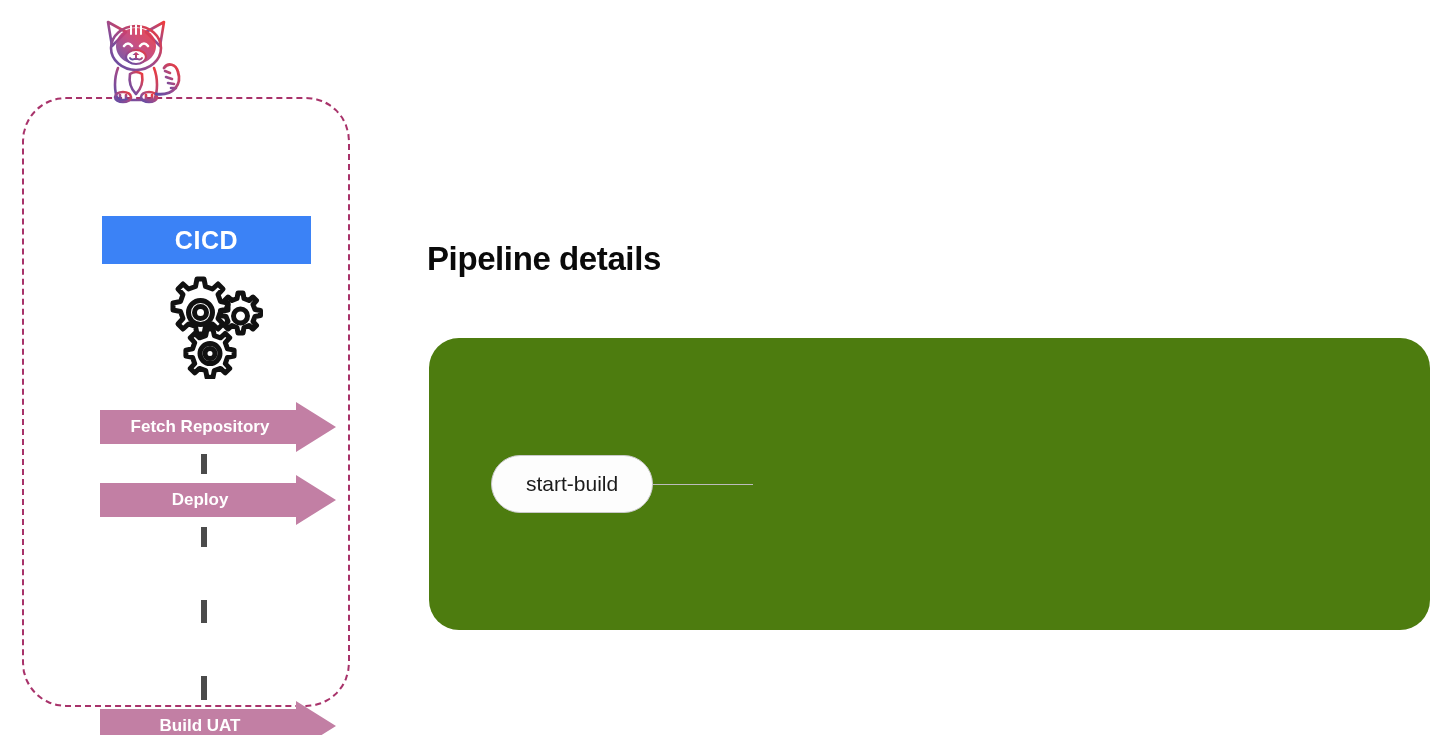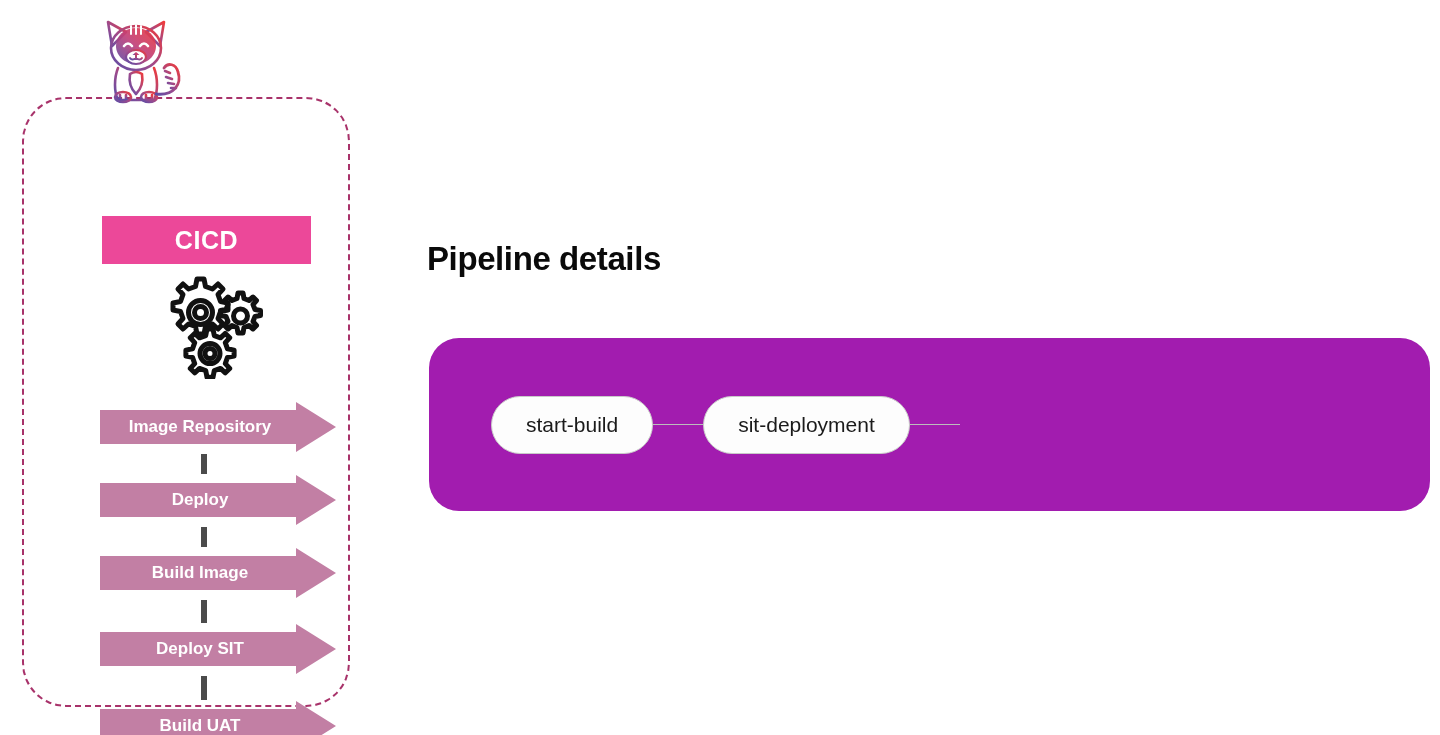--- a/index.html
+++ b/index.html
@@ -36,21 +36,21 @@
     width: 100px;
     height: 95px;
   }
 
   #cicd-title-bar {
     position: absolute;
     left: 78px;
     top: 117px;
     width: 209px;
     height: 48px;
-    background: #ec4899;
+    background: #3b82f6;
     display: flex;
     align-items: center;
     justify-content: center;
   }
   #cicd-title-bar .title-text {
     color: #ffffff;
     font-size: 25px;
     font-weight: bold;
     letter-spacing: 0.6px;
   }
@@ -110,22 +110,22 @@
     font-weight: bold;
     color: #0a0a0a;
     letter-spacing: -0.4px;
   }
 
   #pipeline-panel {
     position: absolute;
     left: 429px;
     top: 338px;
     width: 1001px;
-    height: 173px;
-    background: #a21caf;
+    height: 292px;
+    background: #4d7c0f;
     border-radius: 30px;
   }
 
   #pipeline-nodes {
     position: absolute;
     left: 0;
     top: 0;
     width: 100%;
     height: 100%;
     display: flex;
@@ -161,30 +161,24 @@
 </head>
 <body>
 
 <div id="cicd-group">
 
   <div id="cicd-title-bar">
     <span class="title-text">CICD</span>
   </div>
 
   <div class="step-arrow" id="step-0">
-    <span class="step-label">Image Repository</span>
+    <span class="step-label">Fetch Repository</span>
   </div>
   <div class="step-arrow" id="step-1">
     <span class="step-label">Deploy</span>
-  </div>
-  <div class="step-arrow" id="step-2">
-    <span class="step-label">Build Image</span>
-  </div>
-  <div class="step-arrow" id="step-3">
-    <span class="step-label">Deploy SIT</span>
   </div>
   <div class="step-arrow" id="step-4">
     <span class="step-label">Build UAT</span>
   </div>
 
   <div class="flow-dash" id="dash-0"></div>
   <div class="flow-dash" id="dash-1"></div>
   <div class="flow-dash" id="dash-2"></div>
   <div class="flow-dash" id="dash-3"></div>
 
@@ -252,16 +246,15 @@
     </g>
   </svg>
 </div>
 
 <div id="pipeline-heading">Pipeline details</div>
 
 <div id="pipeline-panel">
   <div id="pipeline-nodes">
     <div class="pipeline-node">start-build</div>
     <div class="node-connector"></div>
-    <div class="pipeline-node">sit-deployment</div>
     <div class="node-connector"></div>
   </div>
 </div>
 
 </body></html>

